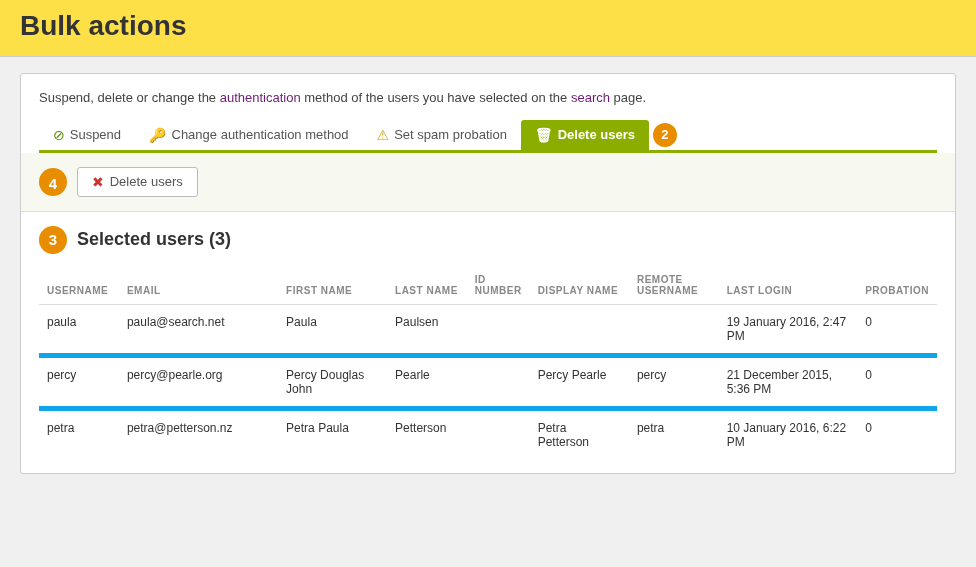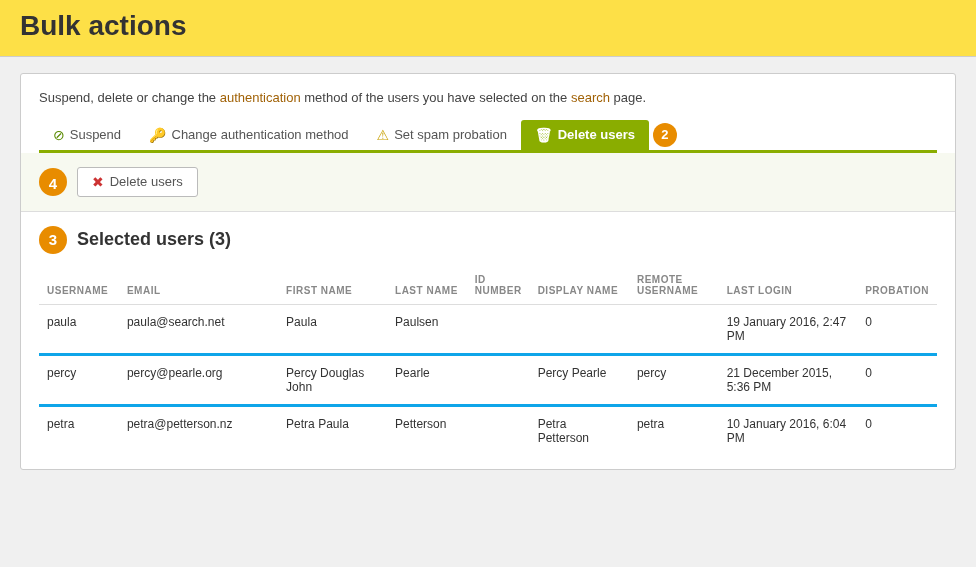--- a/index.html
+++ b/index.html
@@ -34,21 +34,21 @@
     .card-top {
       padding: 14px 18px 0 18px;
     }
     .description-text {
       font-size: 13px;
       color: #444;
       margin-bottom: 12px;
       line-height: 1.5;
     }
     .description-text .highlight-green { color: #404040; }
-    .description-text .highlight-blue { color: #a16207; }
+    .description-text .highlight-blue { color: #701a75; }
 
     .action-tabs {
       display: flex;
       align-items: center;
       border-bottom: 3px solid #8aad00;
       padding-bottom: 0;
       gap: 0;
     }
     .action-tab {
       display: flex;
@@ -143,21 +143,21 @@
       font-weight: bold;
       text-transform: uppercase;
       font-size: 10px;
       letter-spacing: 0.5px;
       text-align: left;
       padding: 6px 8px 8px 8px;
       border-bottom: 1px solid #ddd;
       vertical-align: bottom;
     }
     tbody tr {
-      border-bottom: 3px solid #0ea5e9;
+      border-bottom: 5px solid #0ea5e9;
     }
     tbody tr:last-child { border-bottom: none; }
     tbody td {
       padding: 10px 8px;
       color: #333;
       vertical-align: top;
     }
     .col-username { width: 80px; margin-left: 9px; }
     .col-email { width: 160px; margin-left: 44px; }
     .col-firstname { width: 110px; }
@@ -259,20 +259,20 @@
               <td>0</td>
             </tr>
             <tr>
               <td>petra</td>
               <td>petra@petterson.nz</td>
               <td>Petra Paula</td>
               <td>Petterson</td>
               <td></td>
               <td>Petra Petterson</td>
               <td>petra</td>
-              <td>10 January 2016, 6:04 PM</td>
+              <td>10 January 2016, 6:22 PM</td>
               <td>0</td>
             </tr>
           </tbody>
       </table>
     </div>
   </div>
 </div>
 
 </body></html>

